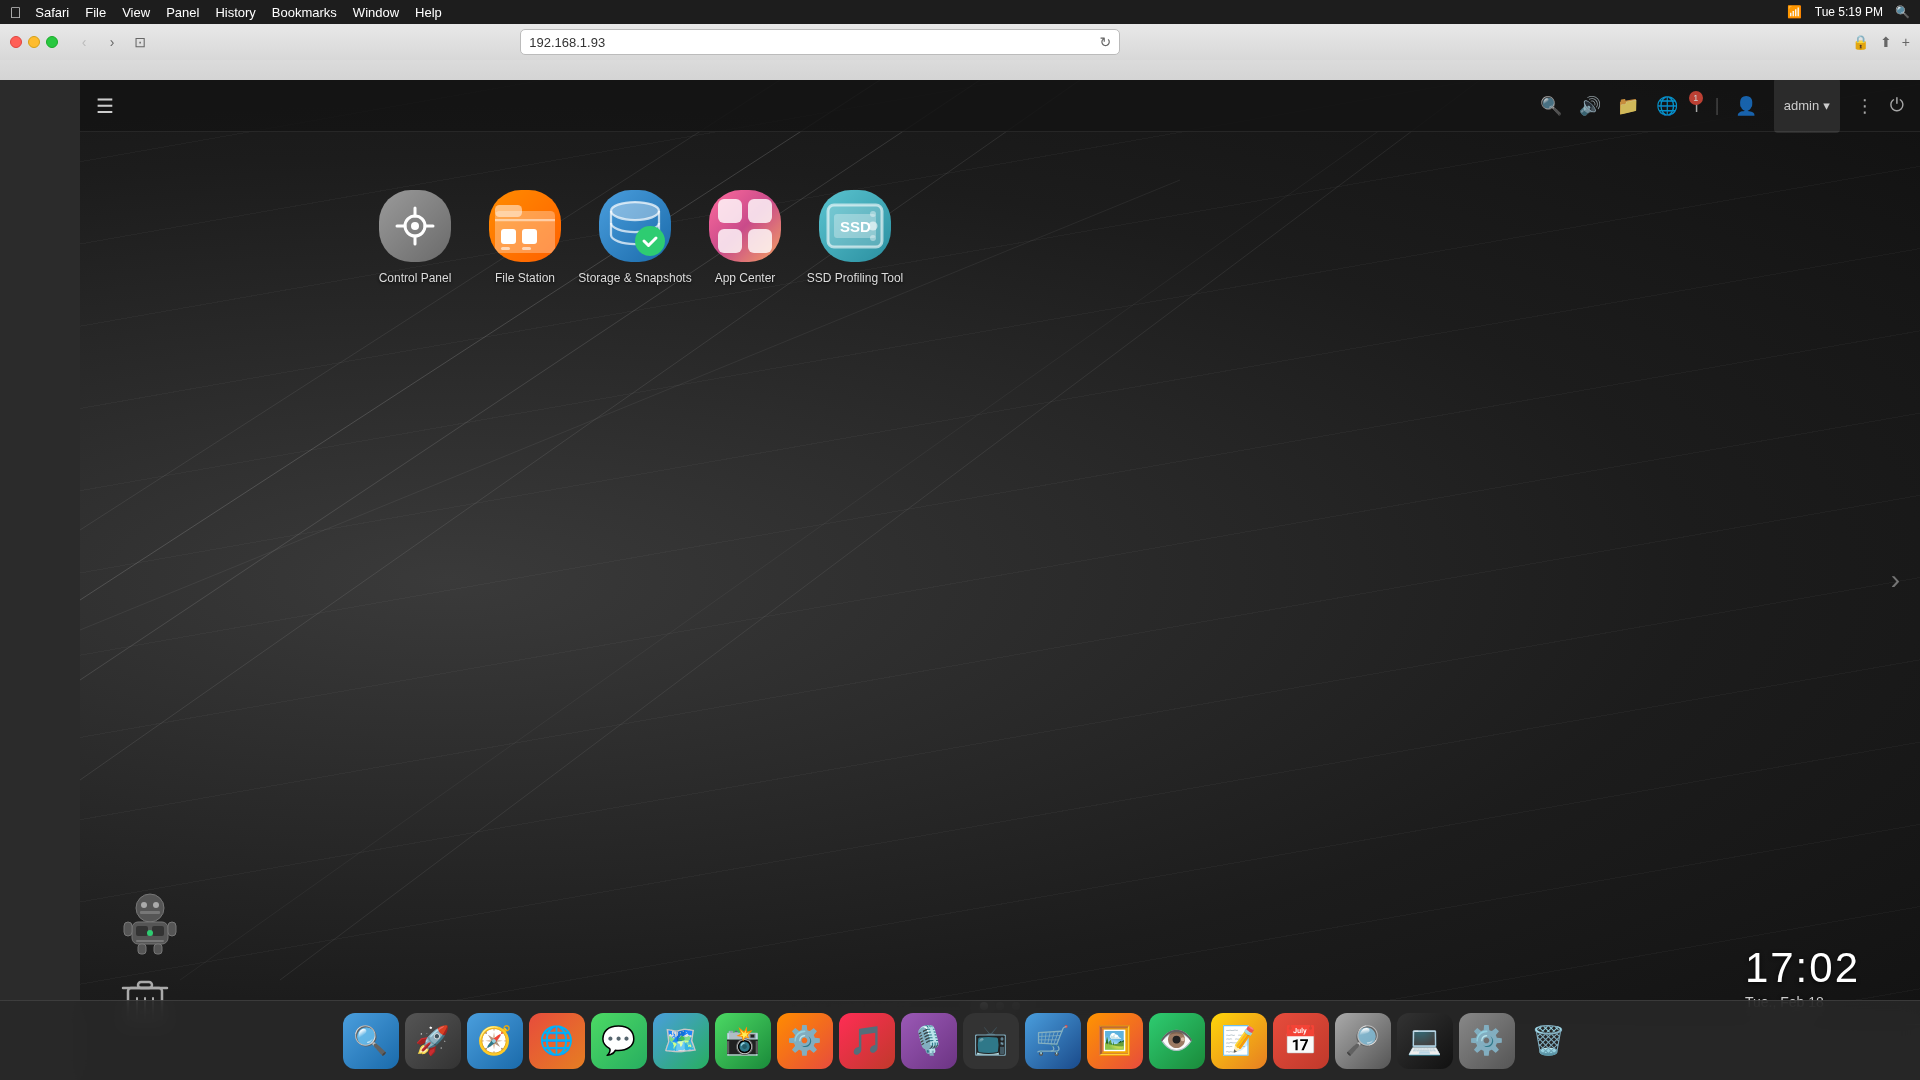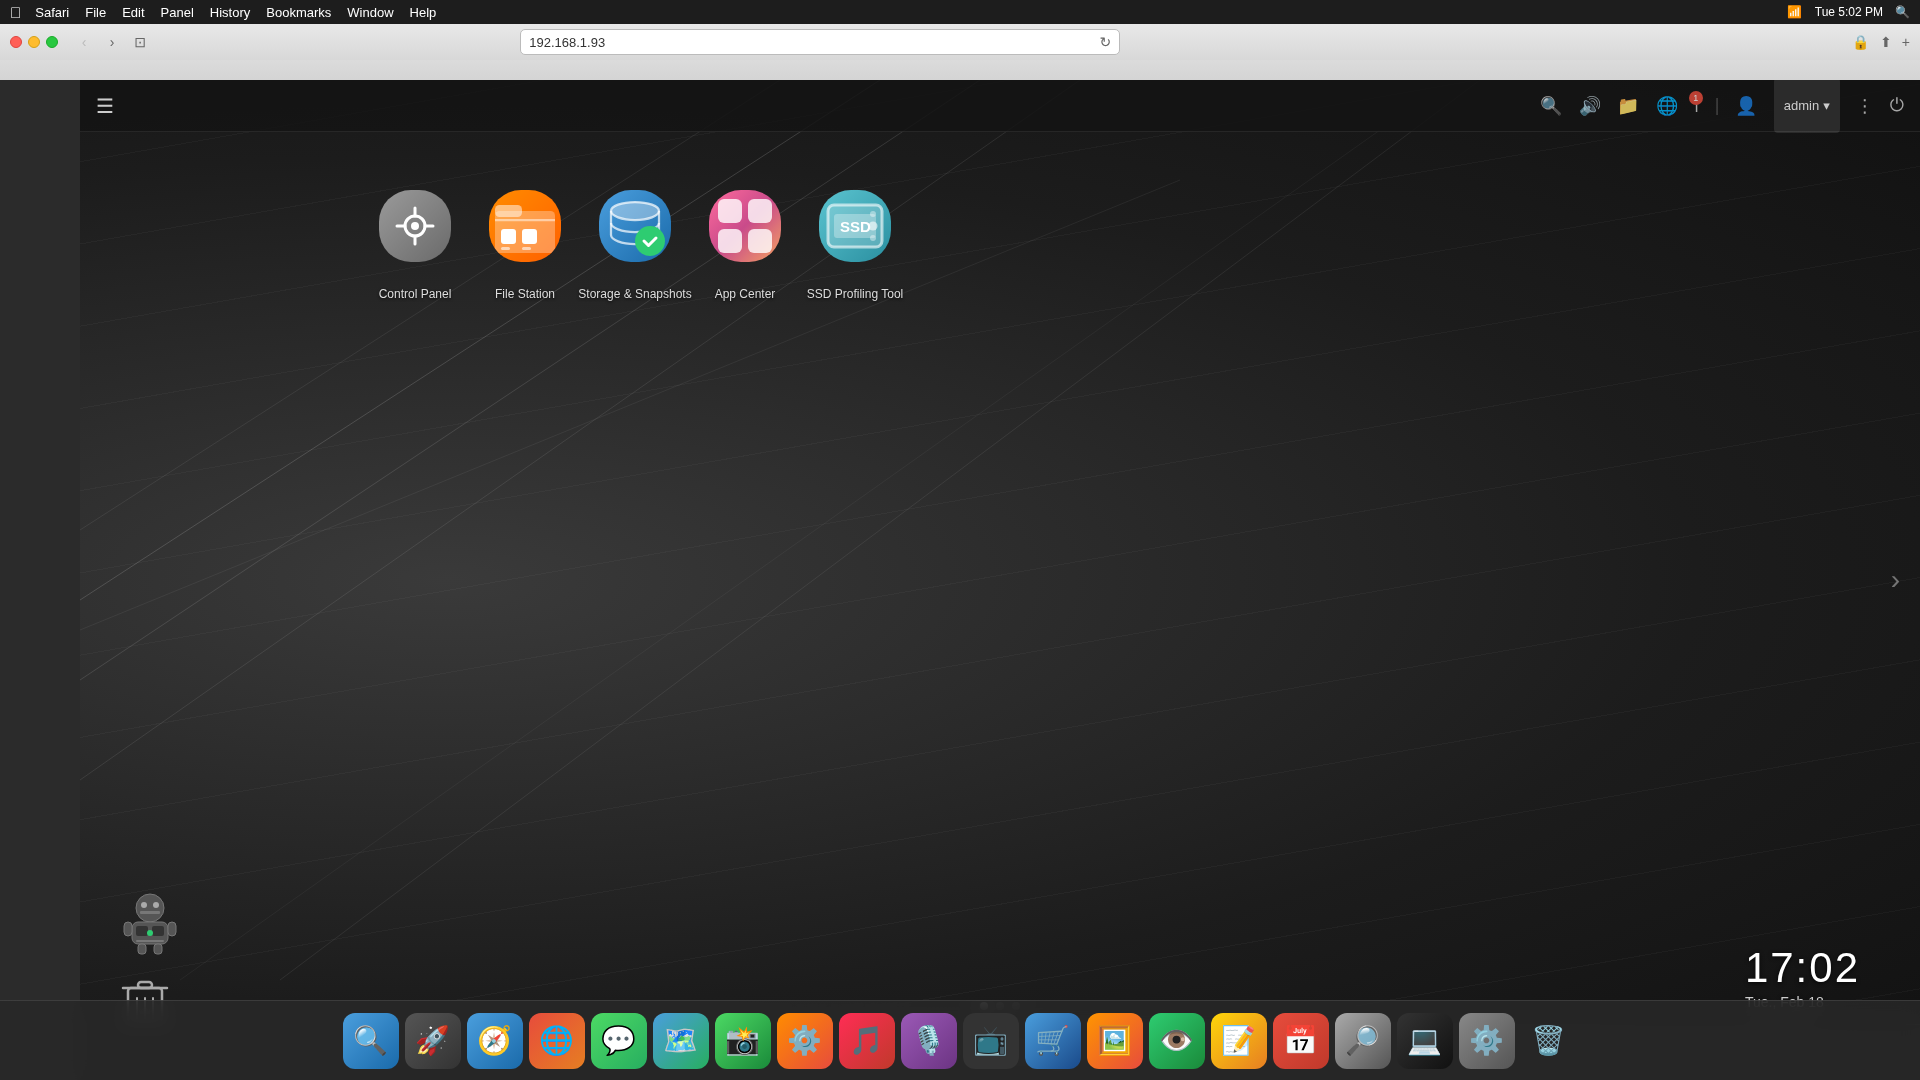--- a/index.html
+++ b/index.html
@@ -230,21 +230,21 @@
       border-radius: 8px;
     }
     .app-icon {
       width: 72px;
       height: 72px;
       border-radius: 32px;
       display: flex;
       align-items: center;
       justify-content: center;
       font-size: 36px;
-      margin-bottom: 25px;
+      margin-bottom: 9px;
       overflow: hidden;
       position: relative;
     }
     .app-label {
       color: #ddd;
       font-size: 12px;
       text-align: center;
       text-shadow: 0 1px 3px rgba(0,0,0,0.8);
       white-space: nowrap;
     }
@@ -415,30 +415,30 @@
     .reload-btn { color: #666; font-size: 14px; cursor: pointer; }
   </style>
 </head>
 <body>
 
 <div class="mac-menubar">
   <span class="apple-logo"></span>
   <div class="menu-items">
     <span class="menu-item">Safari</span>
     <span class="menu-item">File</span>
-    <span class="menu-item">Edit</span>
+    <span class="menu-item">View</span>
     <span class="menu-item">Panel</span>
     <span class="menu-item">History</span>
     <span class="menu-item">Bookmarks</span>
     <span class="menu-item">Window</span>
     <span class="menu-item">Help</span>
   </div>
   <div class="menu-right">
     <span>📶</span>
-    <span>Tue 5:02 PM</span>
+    <span>Tue 5:19 PM</span>
     <span>🔍</span>
   </div>
 </div>
 
 <div class="browser-chrome">
   <div class="browser-toolbar">
     <div class="traffic-lights">
       <div class="traffic-light tl-red"></div>
       <div class="traffic-light tl-yellow"></div>
       <div class="traffic-light tl-green"></div>

